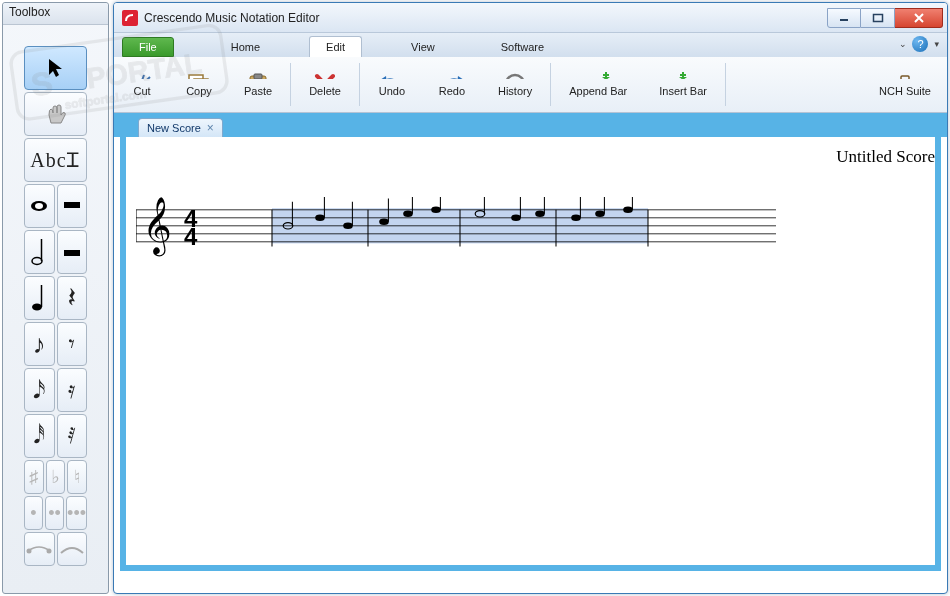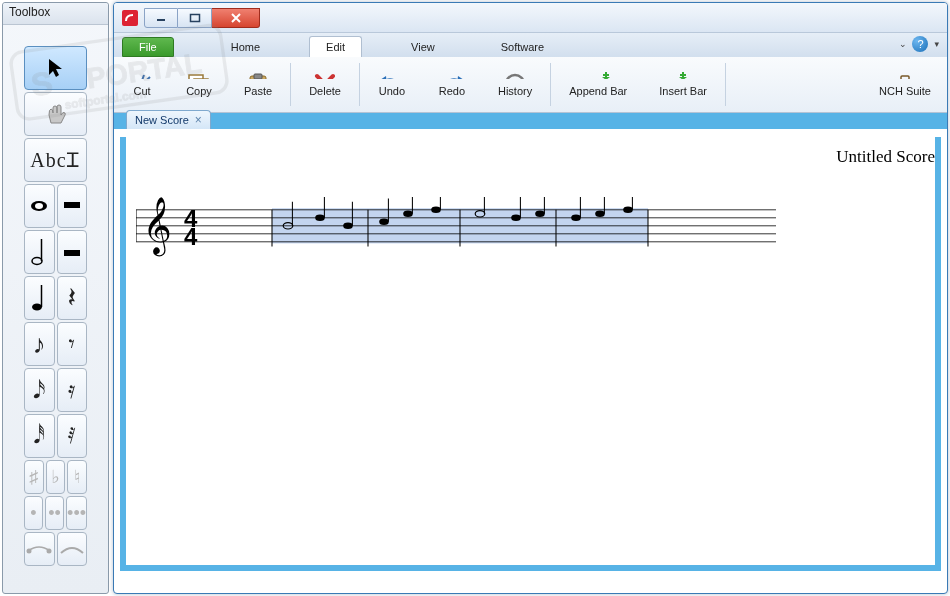--- a/index.html
+++ b/index.html
@@ -37,21 +37,21 @@
 .help-icon { width:16px; height:16px; border-radius:50%; background:radial-gradient(circle at 30% 30%,#6db7f0,#1a6fb8); color:#fff; font-size:11px; display:flex; align-items:center; justify-content:center; cursor:pointer; }
 .chev { font-size:9px; color:#444; cursor:pointer; }
 
 
 .ribbon { height:56px; background:linear-gradient(#f9fbfd,#e8eff7); border-bottom:1px solid #b4c3d5; display:flex; align-items:stretch; }
 .rbtn { display:flex; flex-direction:column; align-items:center; justify-content:center; padding:2px 14px; border:1px solid transparent; border-radius:3px; margin:12px 1px; cursor:pointer; gap:6px; }
 .rbtn .lbl { font-size:11px; color:#222; }
 .rsep { width:1px; background:#c5d2e1; margin:6px 2px; }
 
 
-.doctabs { height:16px; background:#57b3e6; display:flex; align-items:flex-end; padding-left:12px; }
+.doctabs { height:24px; background:#57b3e6; display:flex; align-items:flex-end; padding-left:24px; }
 .doctab { background:linear-gradient(#eef6fd,#d4e6f7); border:1px solid #7fa9ce; border-bottom:none; border-radius:4px 4px 0 0; padding:2px 8px; font-size:11px; color:#12396a; display:flex; align-items:center; gap:6px; cursor:pointer; }
 .doctab .x { color:#5d84ab; font-size:12px; cursor:pointer; }
 
 
 .canvas-wrap { position:absolute; top:134px; left:6px; right:6px; bottom:22px; background:#57b3e6; padding:0 6px 6px 6px; }
 .canvas { width:100%; height:100%; background:#fff; position:relative; }
 .score-title { text-align:right; font-family:"Times New Roman",serif; font-size:17px; color:#000; padding-top:10px; }
 .staff { position:absolute; left:10px; right:0; top:60px; height:72px; }
 
 
@@ -173,20 +173,21 @@
   </div>
 </div>
 
 <div class="window">
 
   <div class="titlebar">
     <svg class="app-icon" viewBox="0 0 16 16">
         <rect width="16" height="16" rx="2" fill="#d23"></rect>
         <path d="M4 11 Q4 5 11 5" fill="none" stroke="#fff" stroke-width="2"></path>
       </svg>
+    <div class="title-text">Crescendo Music Notation Editor</div>
     <div class="win-btns">
       <div class="win-btn">
           <svg width="12" height="10">
             <line x1="2" y1="7" x2="10" y2="7" stroke="#27415f" stroke-width="2"></line>
           </svg>
         </div>
       <div class="win-btn">
           <svg width="12" height="10">
             <rect x="1.5" y="1.5" width="9" height="7" fill="none" stroke="#27415f" stroke-width="1.5"></rect>
           </svg>

